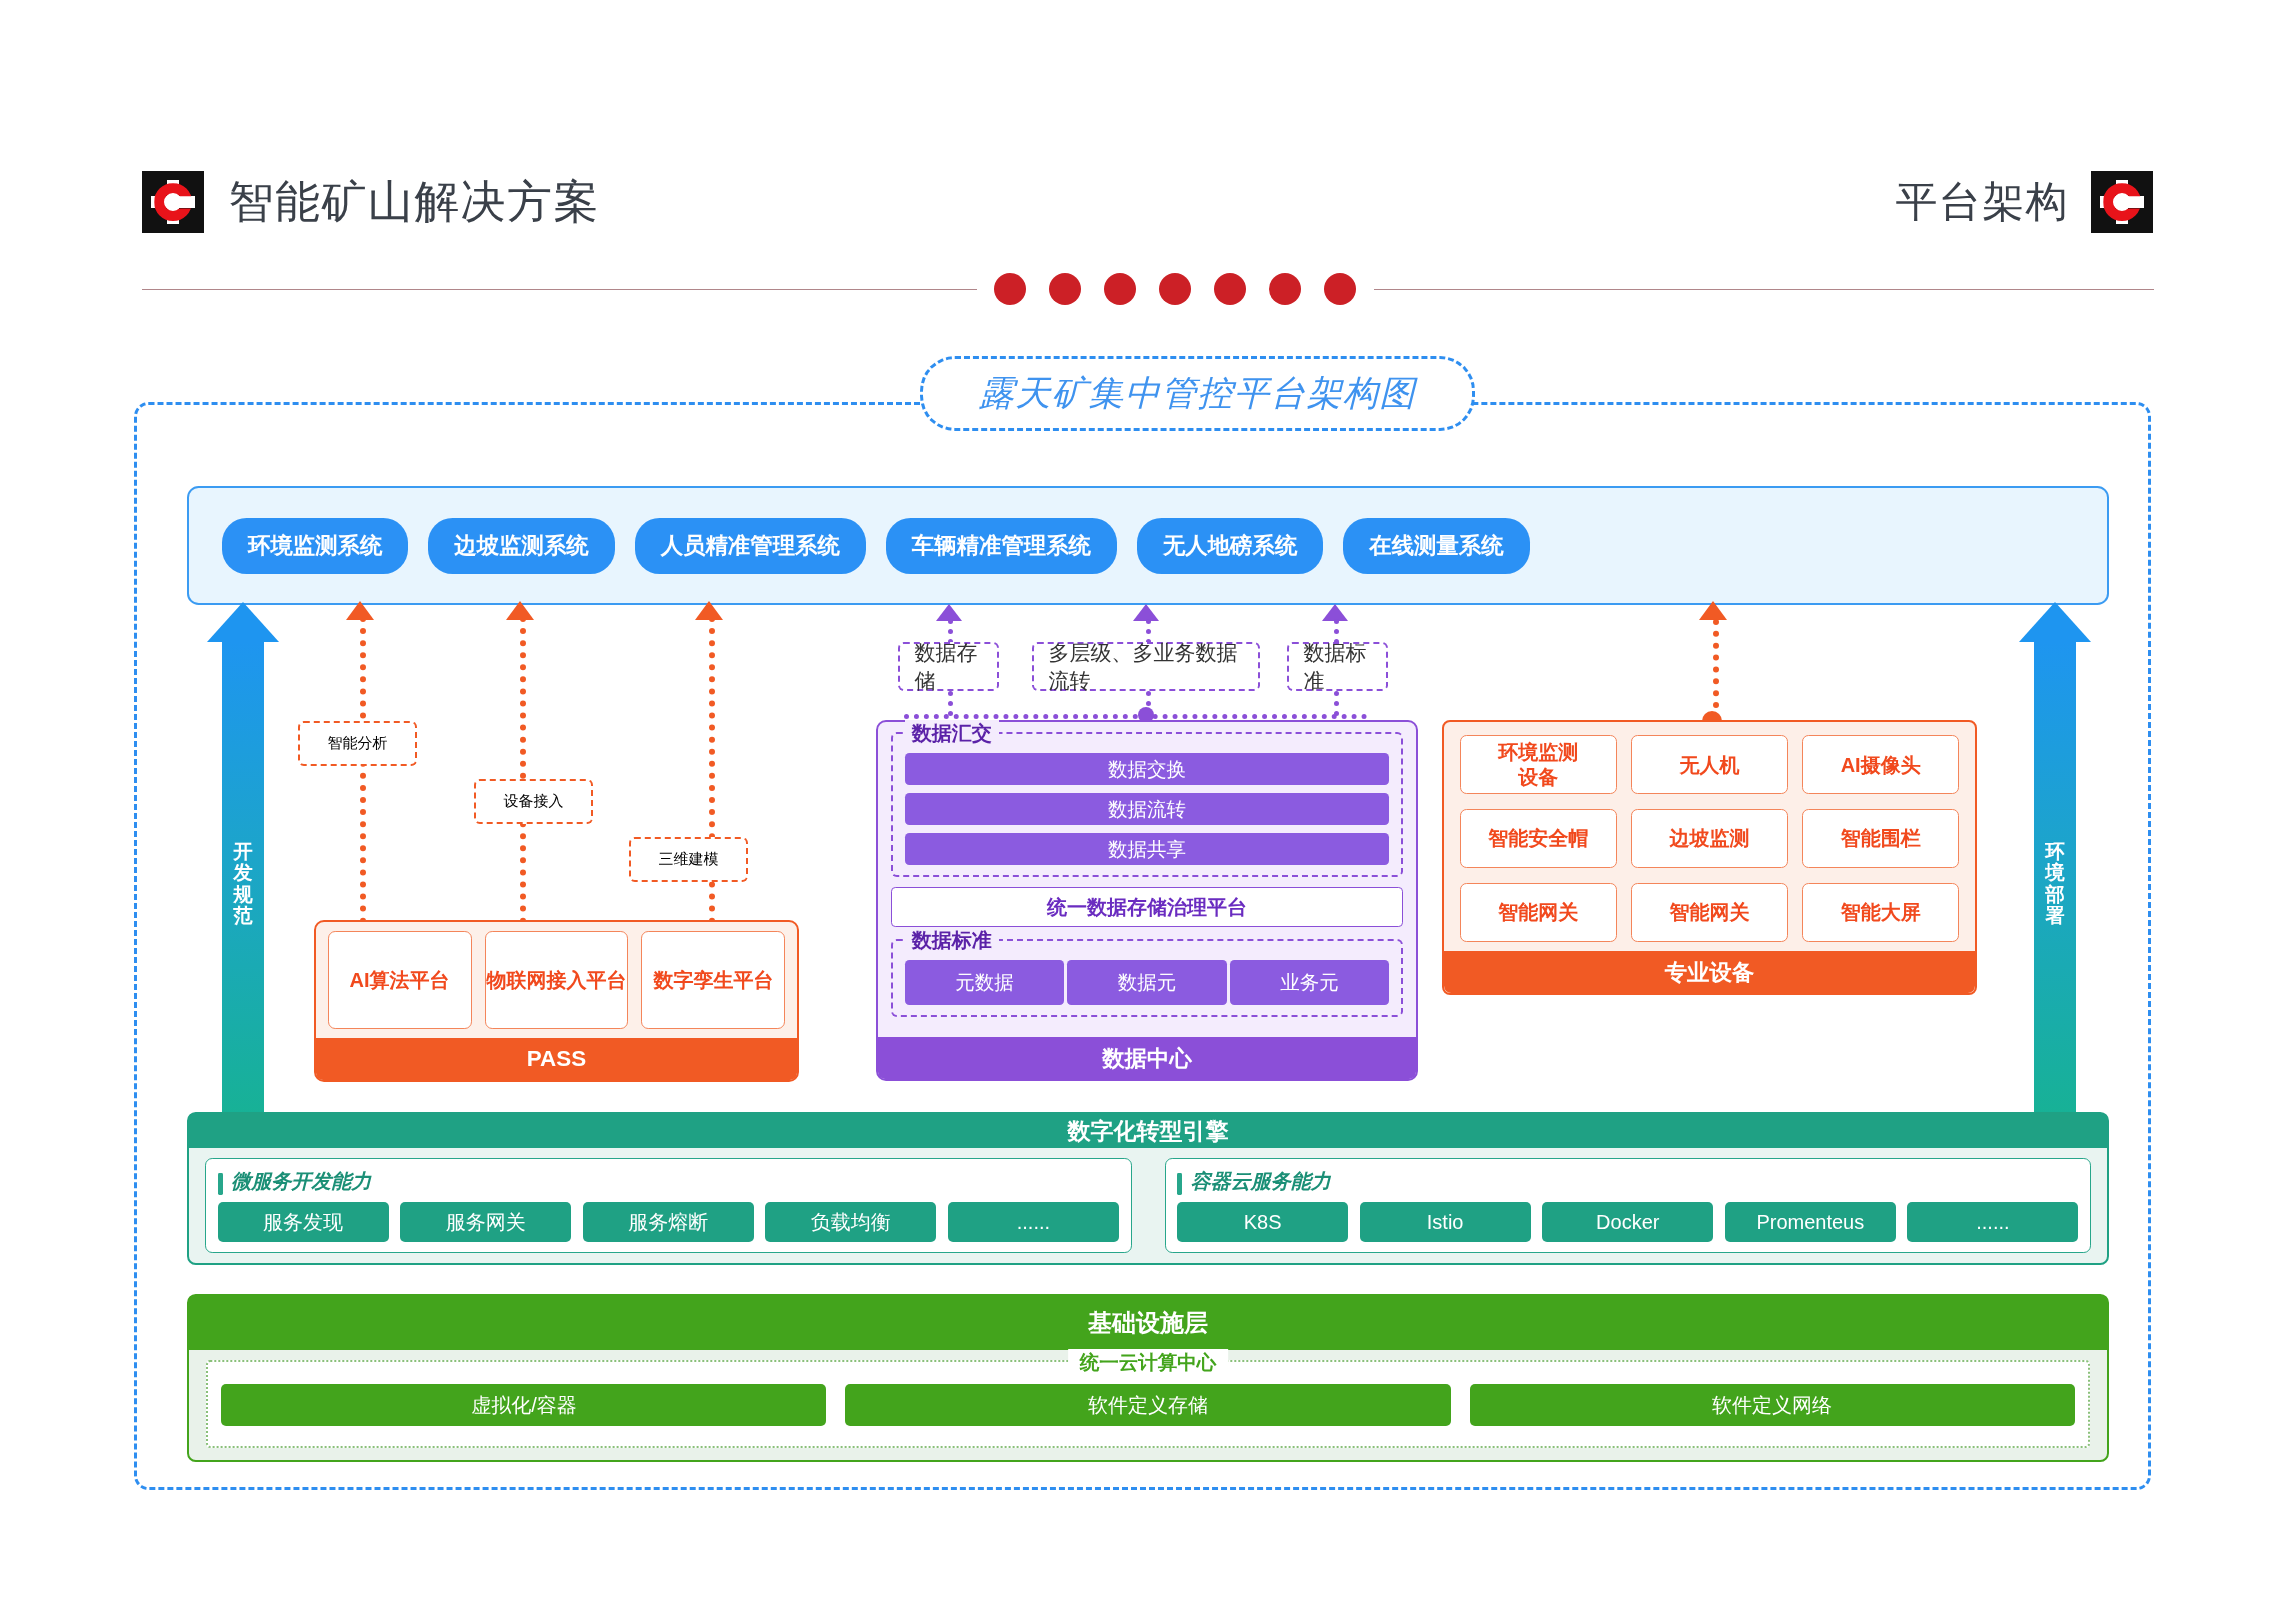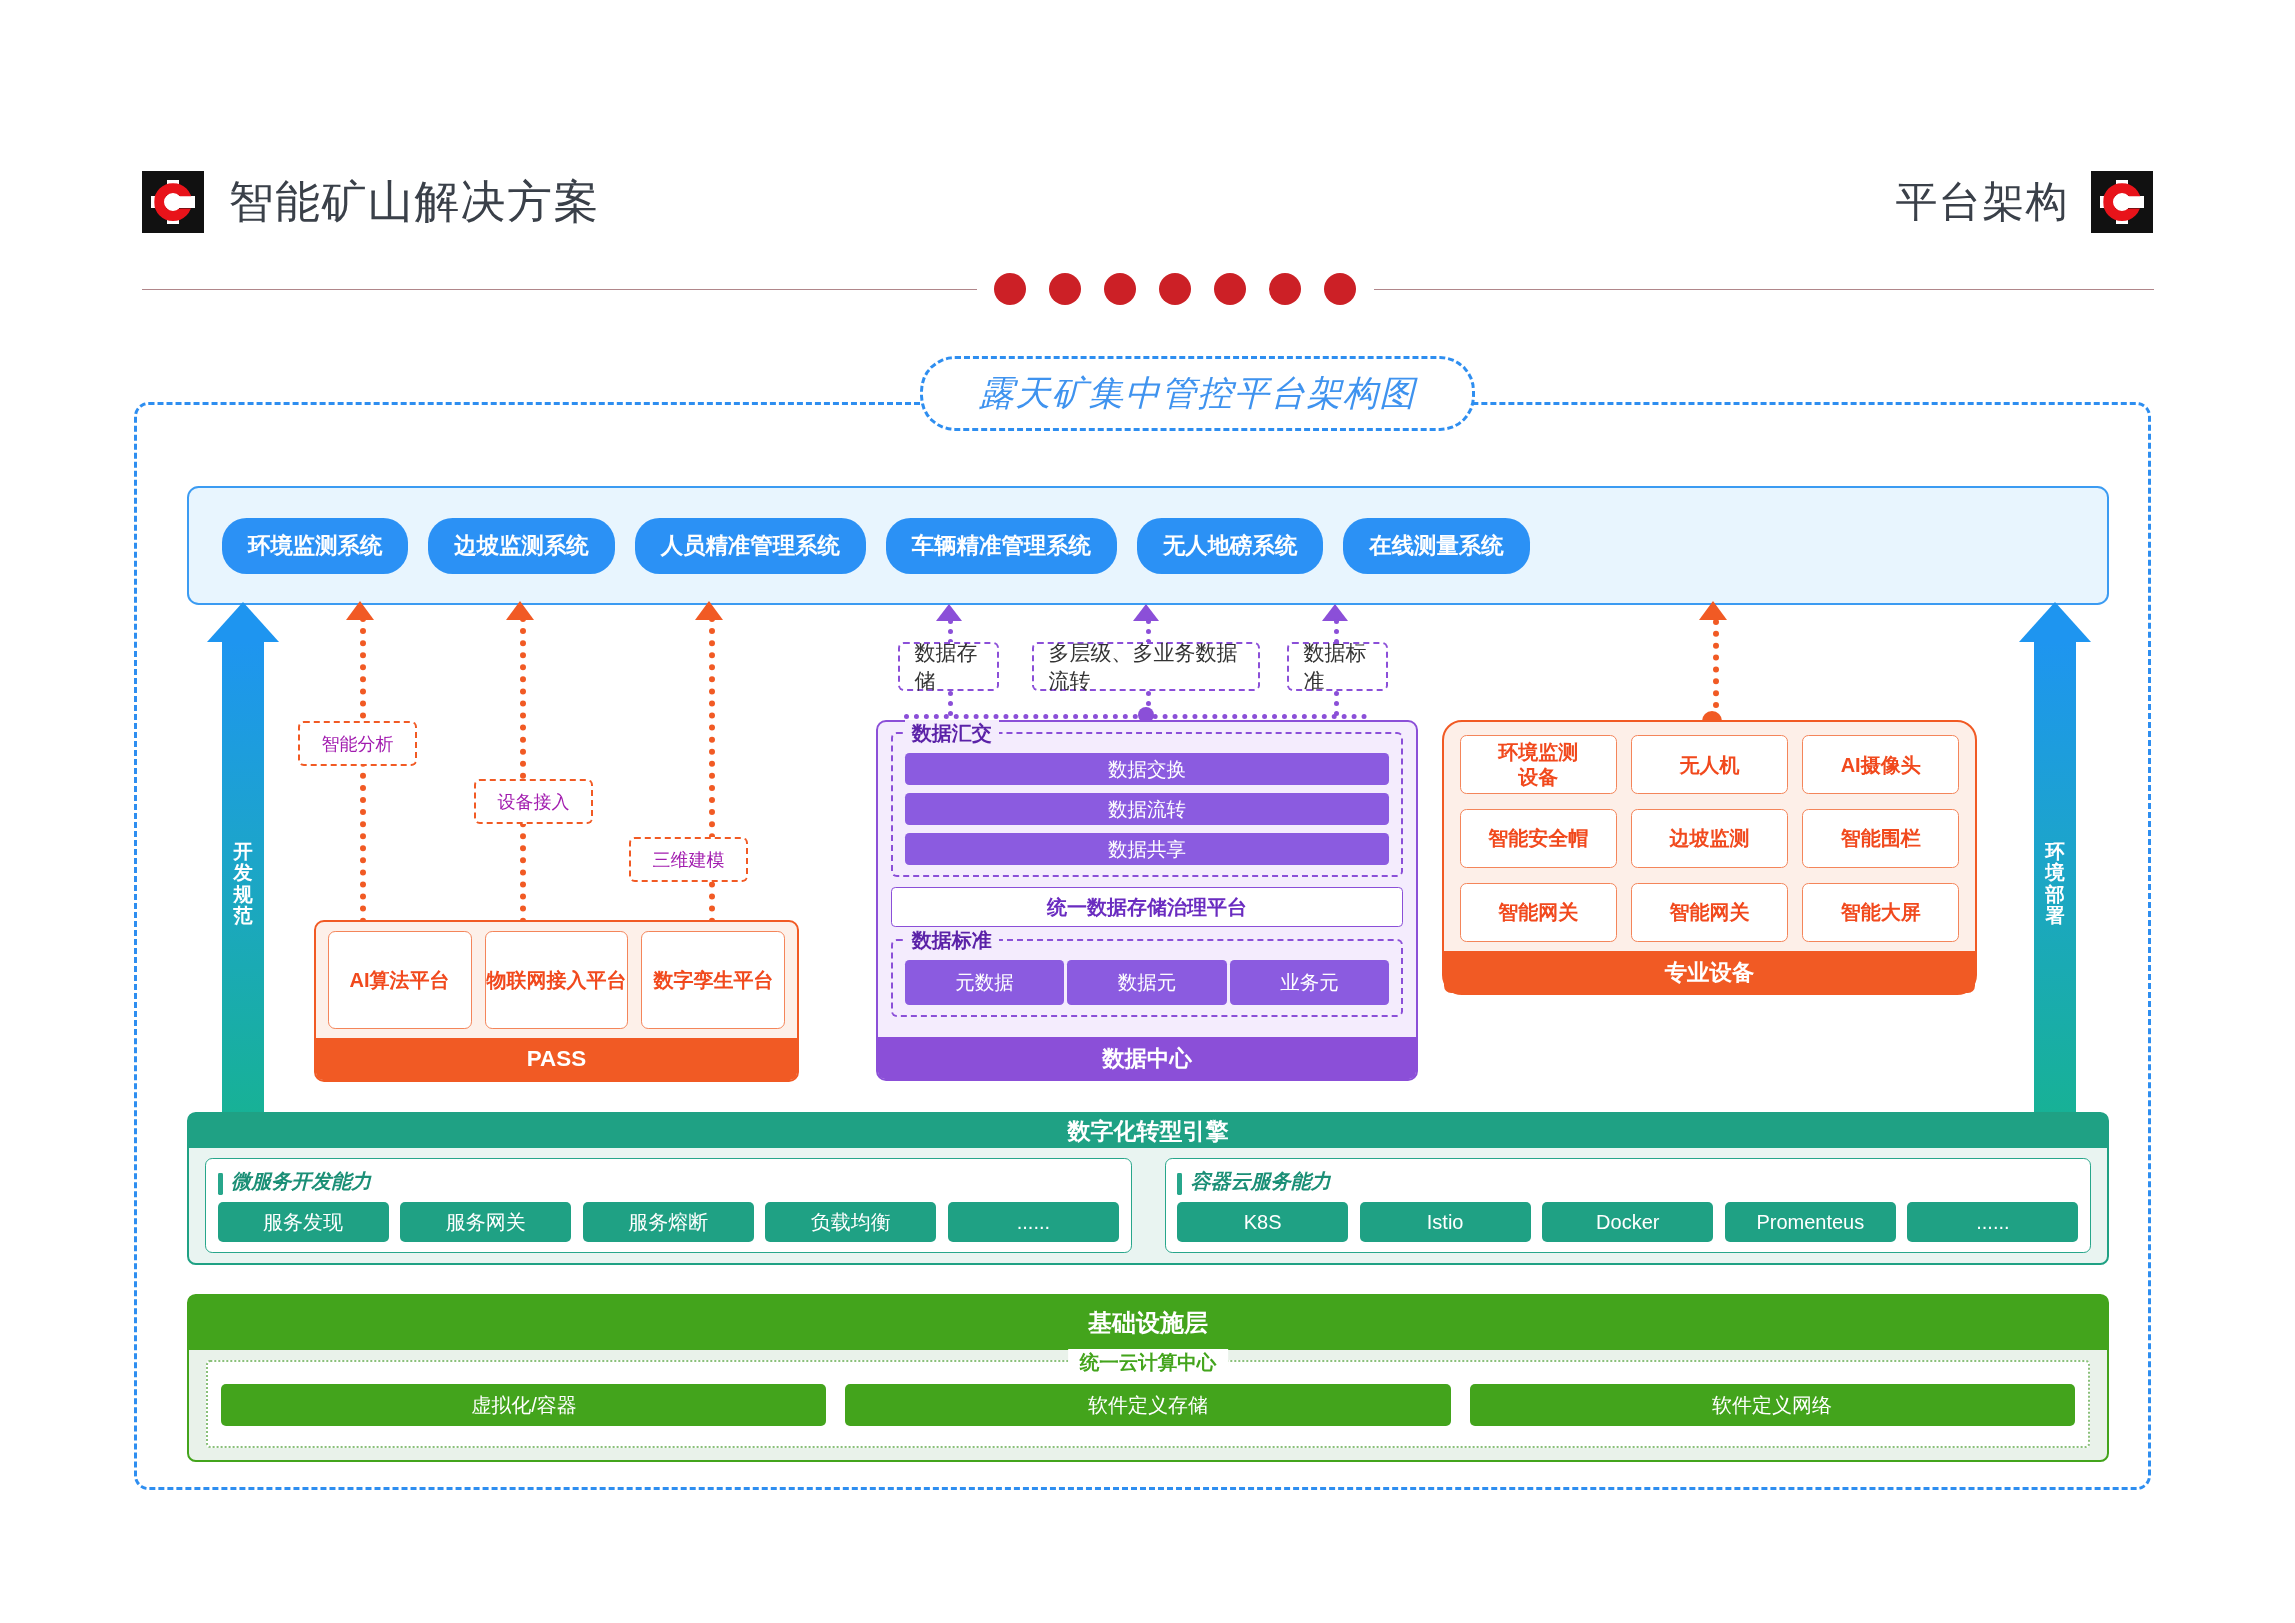--- a/index.html
+++ b/index.html
@@ -72,21 +72,21 @@
   .dot-end{position:absolute;width:20px;height:20px;border-radius:50%;background:#f15a24;}
   .tri-up-orange{position:absolute;width:0;height:0;border-left:14.5px solid transparent;
     border-right:14.5px solid transparent;border-bottom:19px solid #f15a24;}
   .tri-up-purple{position:absolute;width:0;height:0;border-left:13px solid transparent;
     border-right:13px solid transparent;border-bottom:17.4px solid #8b4fd8;}
   .dotline-purple{position:absolute;width:0;border-left:5.8px dotted #8b4fd8;}
   .dot-end-purple{position:absolute;width:16px;height:16px;border-radius:50%;background:#8b4fd8;}
 
   
   .tag-box{position:absolute;border:2.2px dashed #f15a24;border-radius:5.8px;background:#fff;
-    display:flex;align-items:center;justify-content:center;color:#a21caf;font-size:18px;
+    display:flex;align-items:center;justify-content:center;color:#000000;font-size:15px;
     padding:0 13px;height:45px;box-sizing:border-box;z-index:3;}
   .tag-purple{position:absolute;border:2.2px dashed #8b4fd8;border-radius:5.8px;background:#fff;
     display:flex;align-items:center;justify-content:center;color:#333;font-size:21px;
     padding:0 14.5px;height:49px;box-sizing:border-box;z-index:3;}
   .hdash-purple{position:absolute;height:0;border-top:5.8px dotted #8b4fd8;}
 
   
   #pass-panel{position:absolute;left:314px;top:920px;width:485px;height:162px;
     background:#fdf0e9;border:2.9px solid #f15a24;border-radius:10px;box-sizing:border-box;
     display:flex;flex-direction:column;}
@@ -113,21 +113,21 @@
   #dc-unified{margin:10px 0 11.6px 0;height:38px;background:#fff;border:1.4px solid #8b4fd8;
     border-radius:4.3px;display:flex;align-items:center;justify-content:center;
     color:#6a2cc0;font-size:20px;font-weight:bold;}
   #dc-std-row{display:flex;gap:3px;justify-content:space-between;}
   #dc-std-row .chip{flex:1;background:#8b5be0;border-radius:4.3px;height:45px;display:flex;
     align-items:center;justify-content:center;color:#fff;font-size:19.5px;}
   #dc-footer{background:#8b4fd8;border-radius:0 0 7.2px 7.2px;}
 
   
   #dev-panel{position:absolute;left:1442px;top:720px;width:535px;height:275px;
-    background:#fdefe8;border:2.9px solid #f15a24;border-radius:20px;box-sizing:border-box;
+    background:#fdefe8;border:2.9px solid #f15a24;border-radius:8px;box-sizing:border-box;
     display:flex;flex-direction:column;}
   #dev-grid{flex:1;display:grid;grid-template-columns:repeat(3,1fr);grid-template-rows:repeat(3,1fr);
     gap:14.5px;padding:13px 16px 8.7px 16px;box-sizing:border-box;}
   .dev-card{background:#fff;border:1.4px solid #f4855a;border-radius:6.5px;display:flex;
     align-items:center;justify-content:center;text-align:center;color:#f1491d;
     font-size:20px;font-weight:bold;line-height:1.22;}
   #dev-footer{background:#f15a24;border-radius:0 0 7.2px 7.2px;}
 
   
   #engine{position:absolute;left:187px;top:1112px;width:1922px;height:153px;

